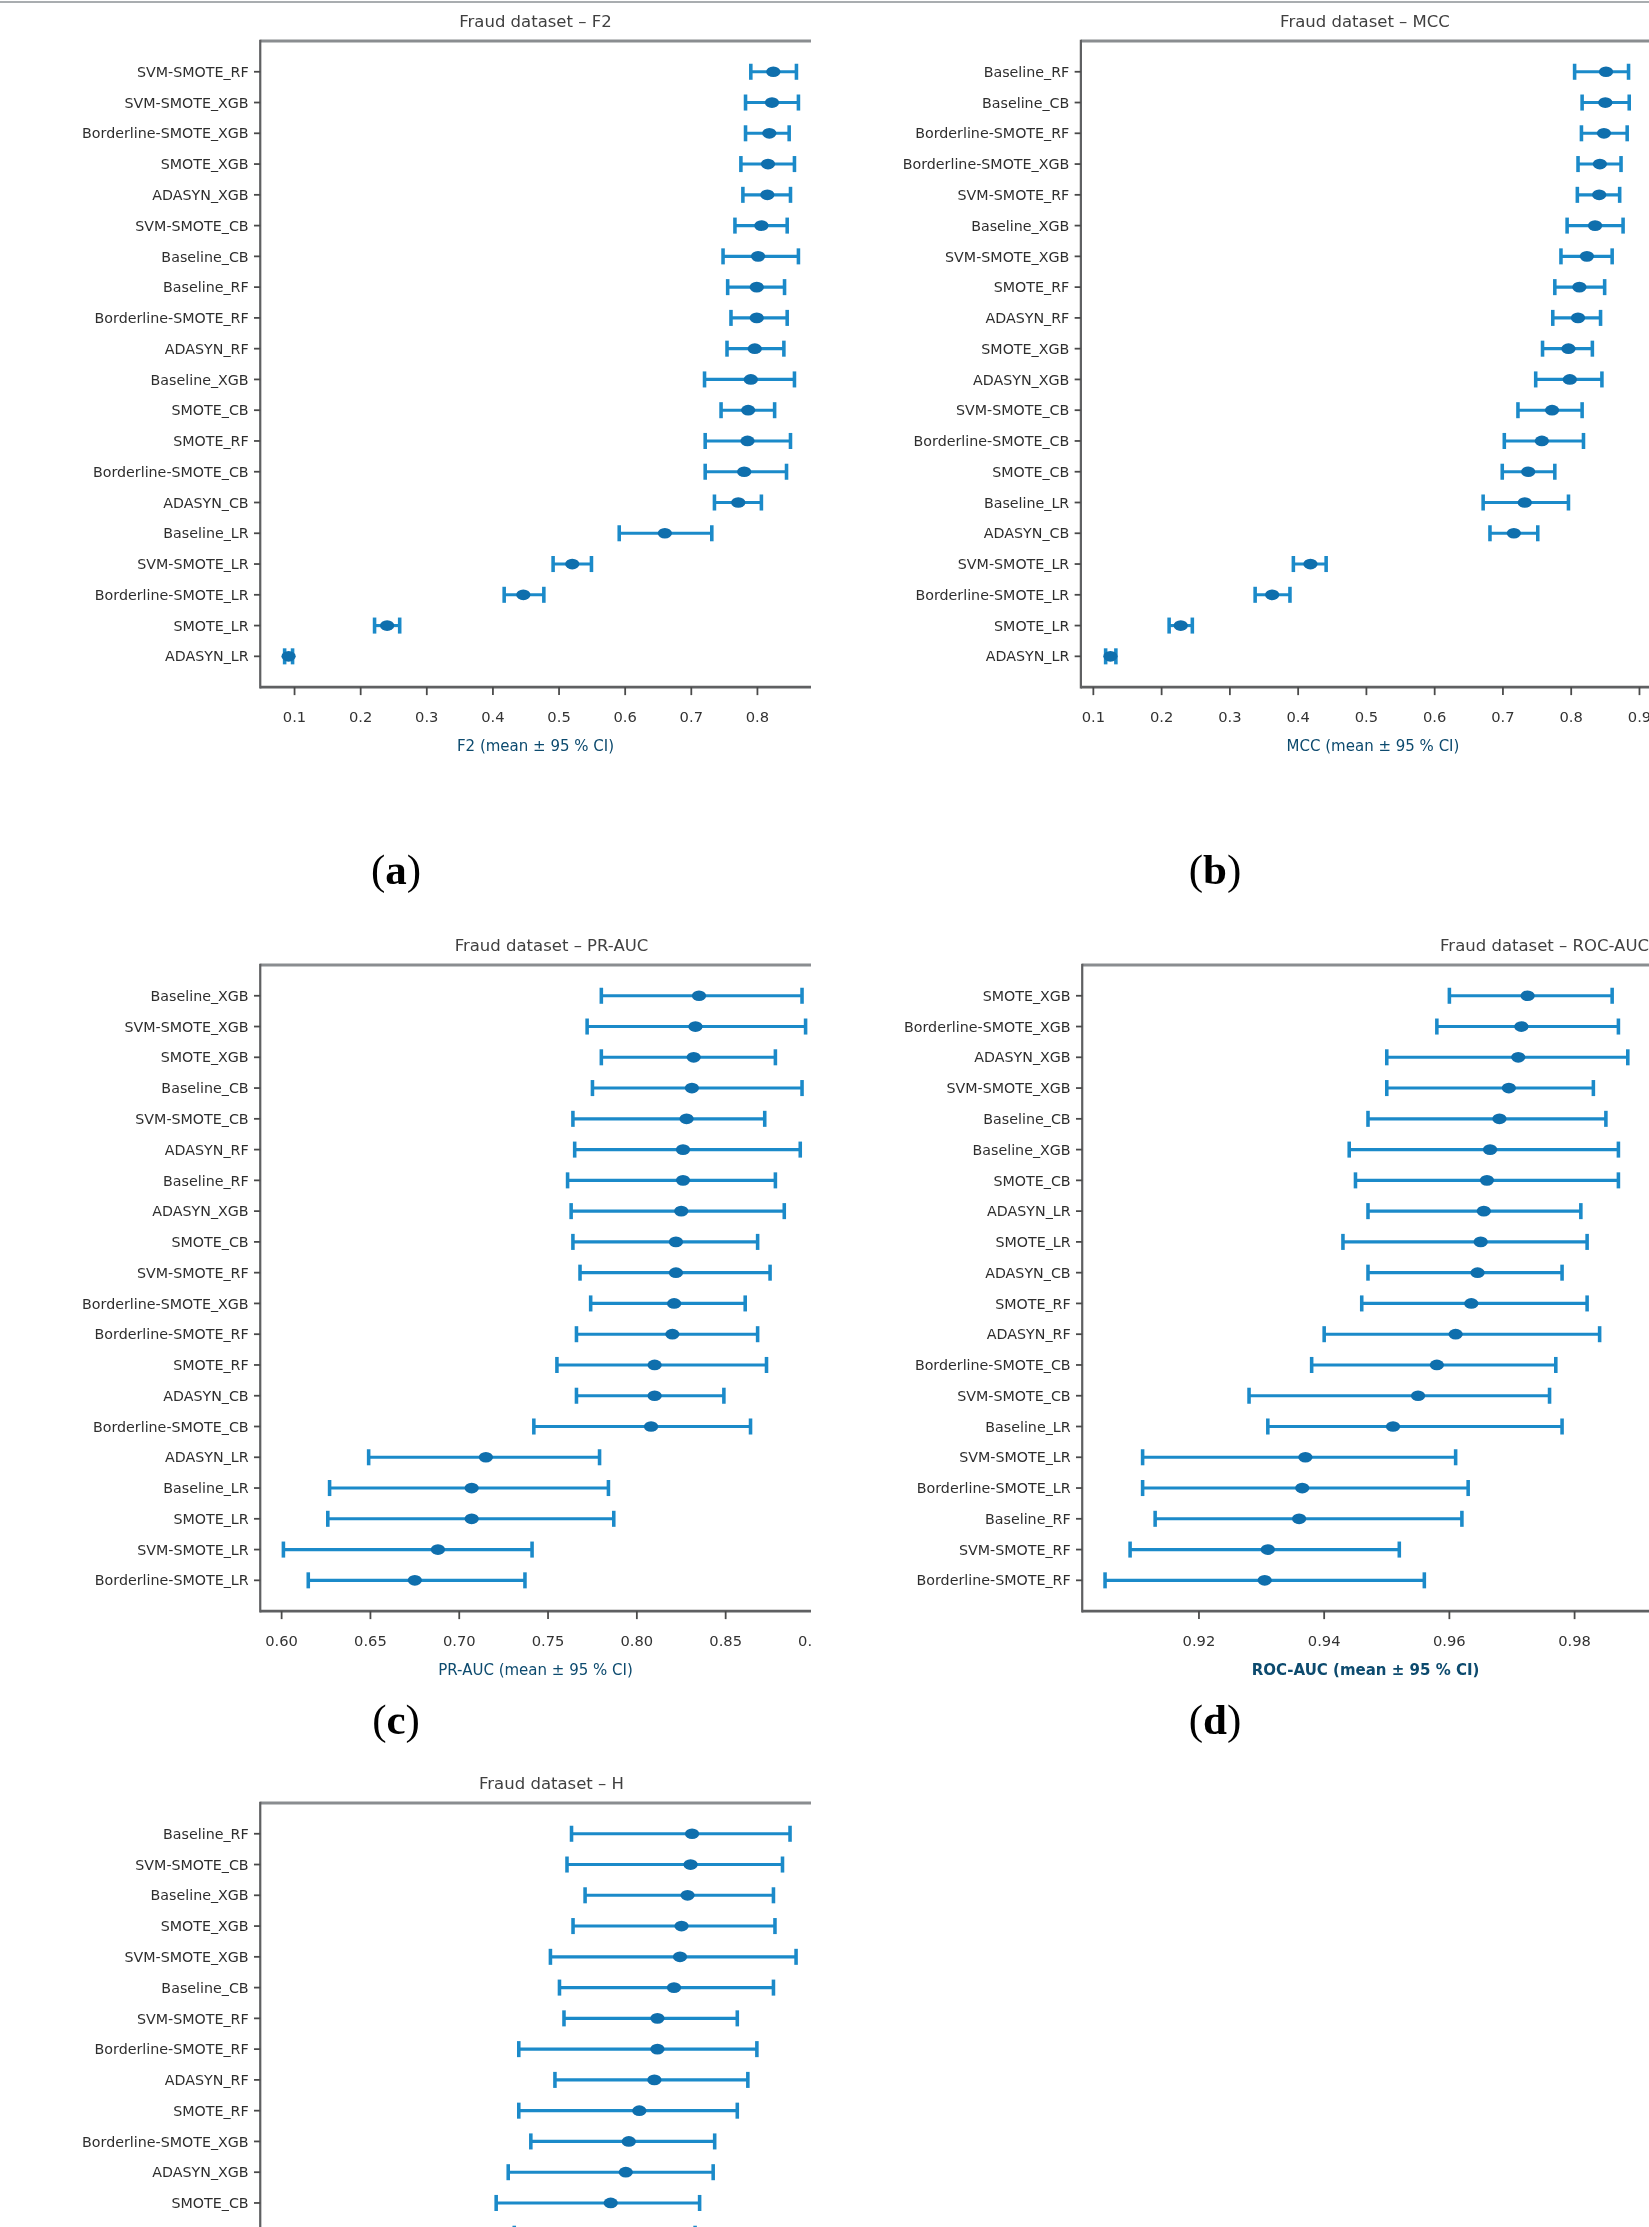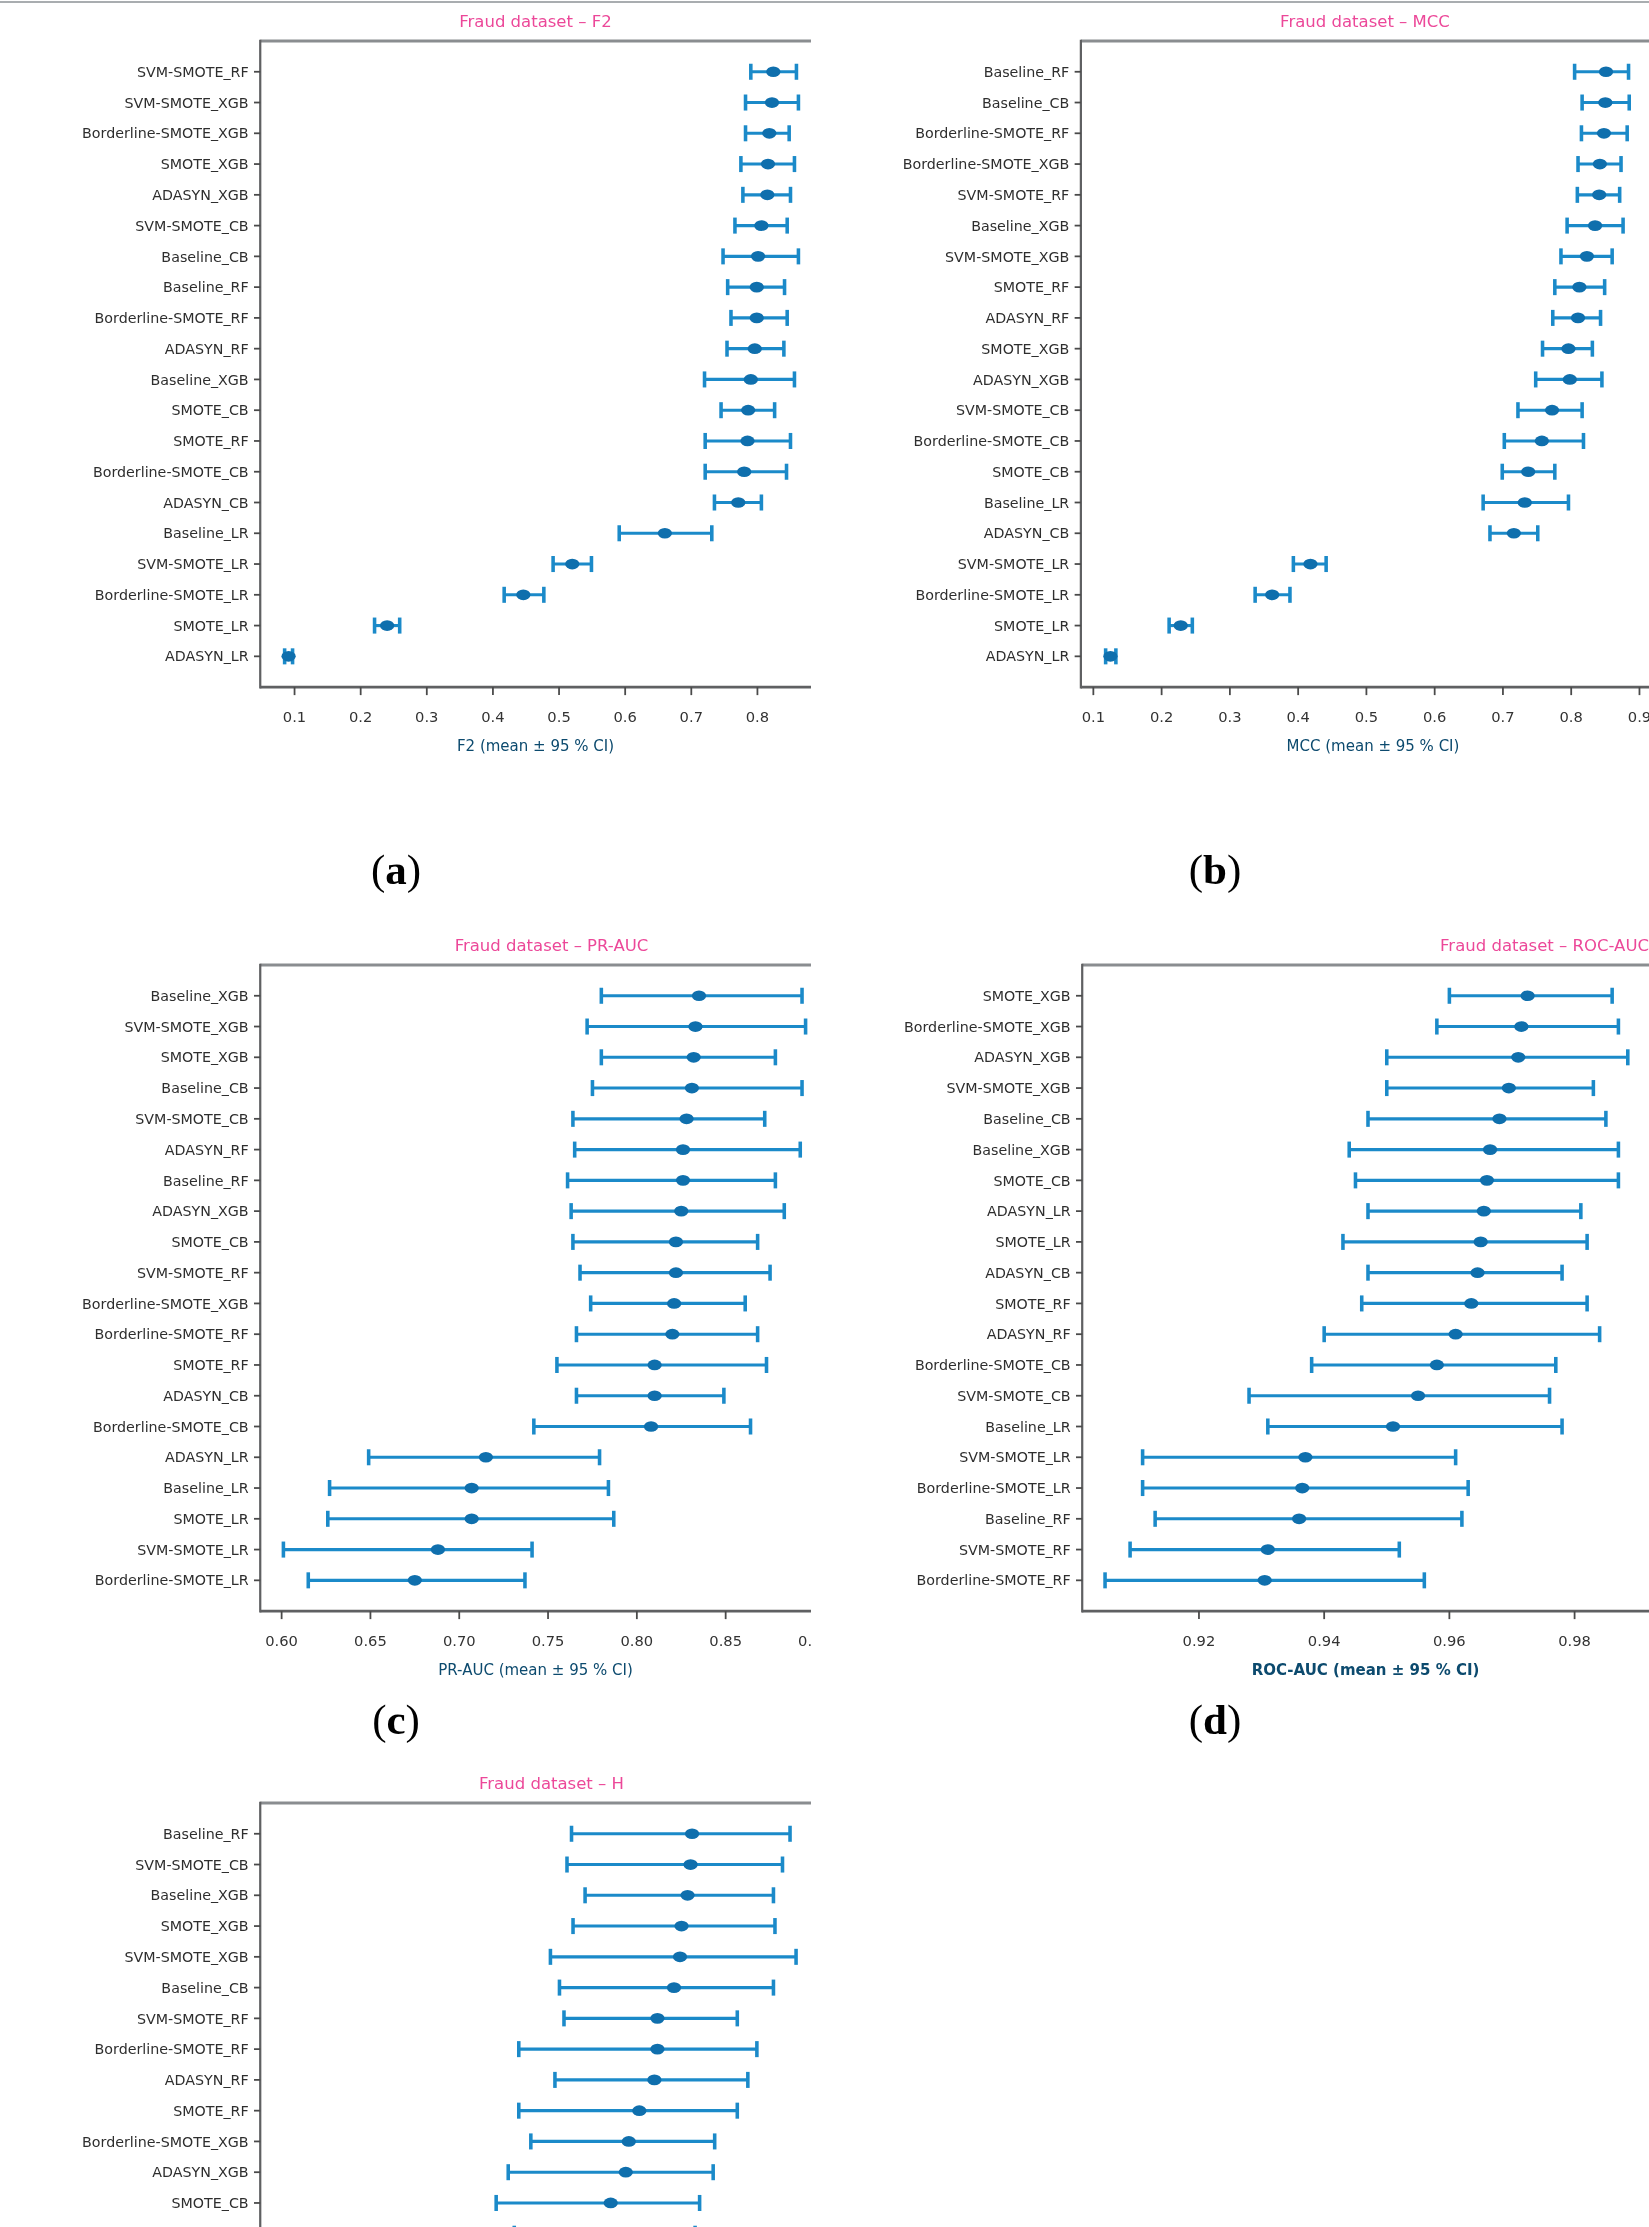--- a/index.html
+++ b/index.html
@@ -10,21 +10,21 @@
     font-family:"DejaVu Sans","Liberation Sans",sans-serif;
     overflow:hidden;
   }
   .top-hairline{
     position:absolute;left:0;top:0.9px;width:1649px;height:2.2px;
     background:#a9adb0;
   }
   .chart{position:absolute;}
   .chart-title{
     position:absolute;top:11.6px;height:19.6px;
-    font-size:16.5px;color:#ec4899;text-align:center;
+    font-size:16.5px;color:#404040;text-align:center;
     white-space:nowrap;line-height:19.6px;
   }
   .x-axis-label{
     position:absolute;top:736px;height:20.5px;
     font-size:15px;color:#0c4a6e;text-align:center;
     white-space:nowrap;line-height:20.5px;
   }
   .plot-svg{position:absolute;left:0;top:0;}
   .caption{
     position:absolute;

